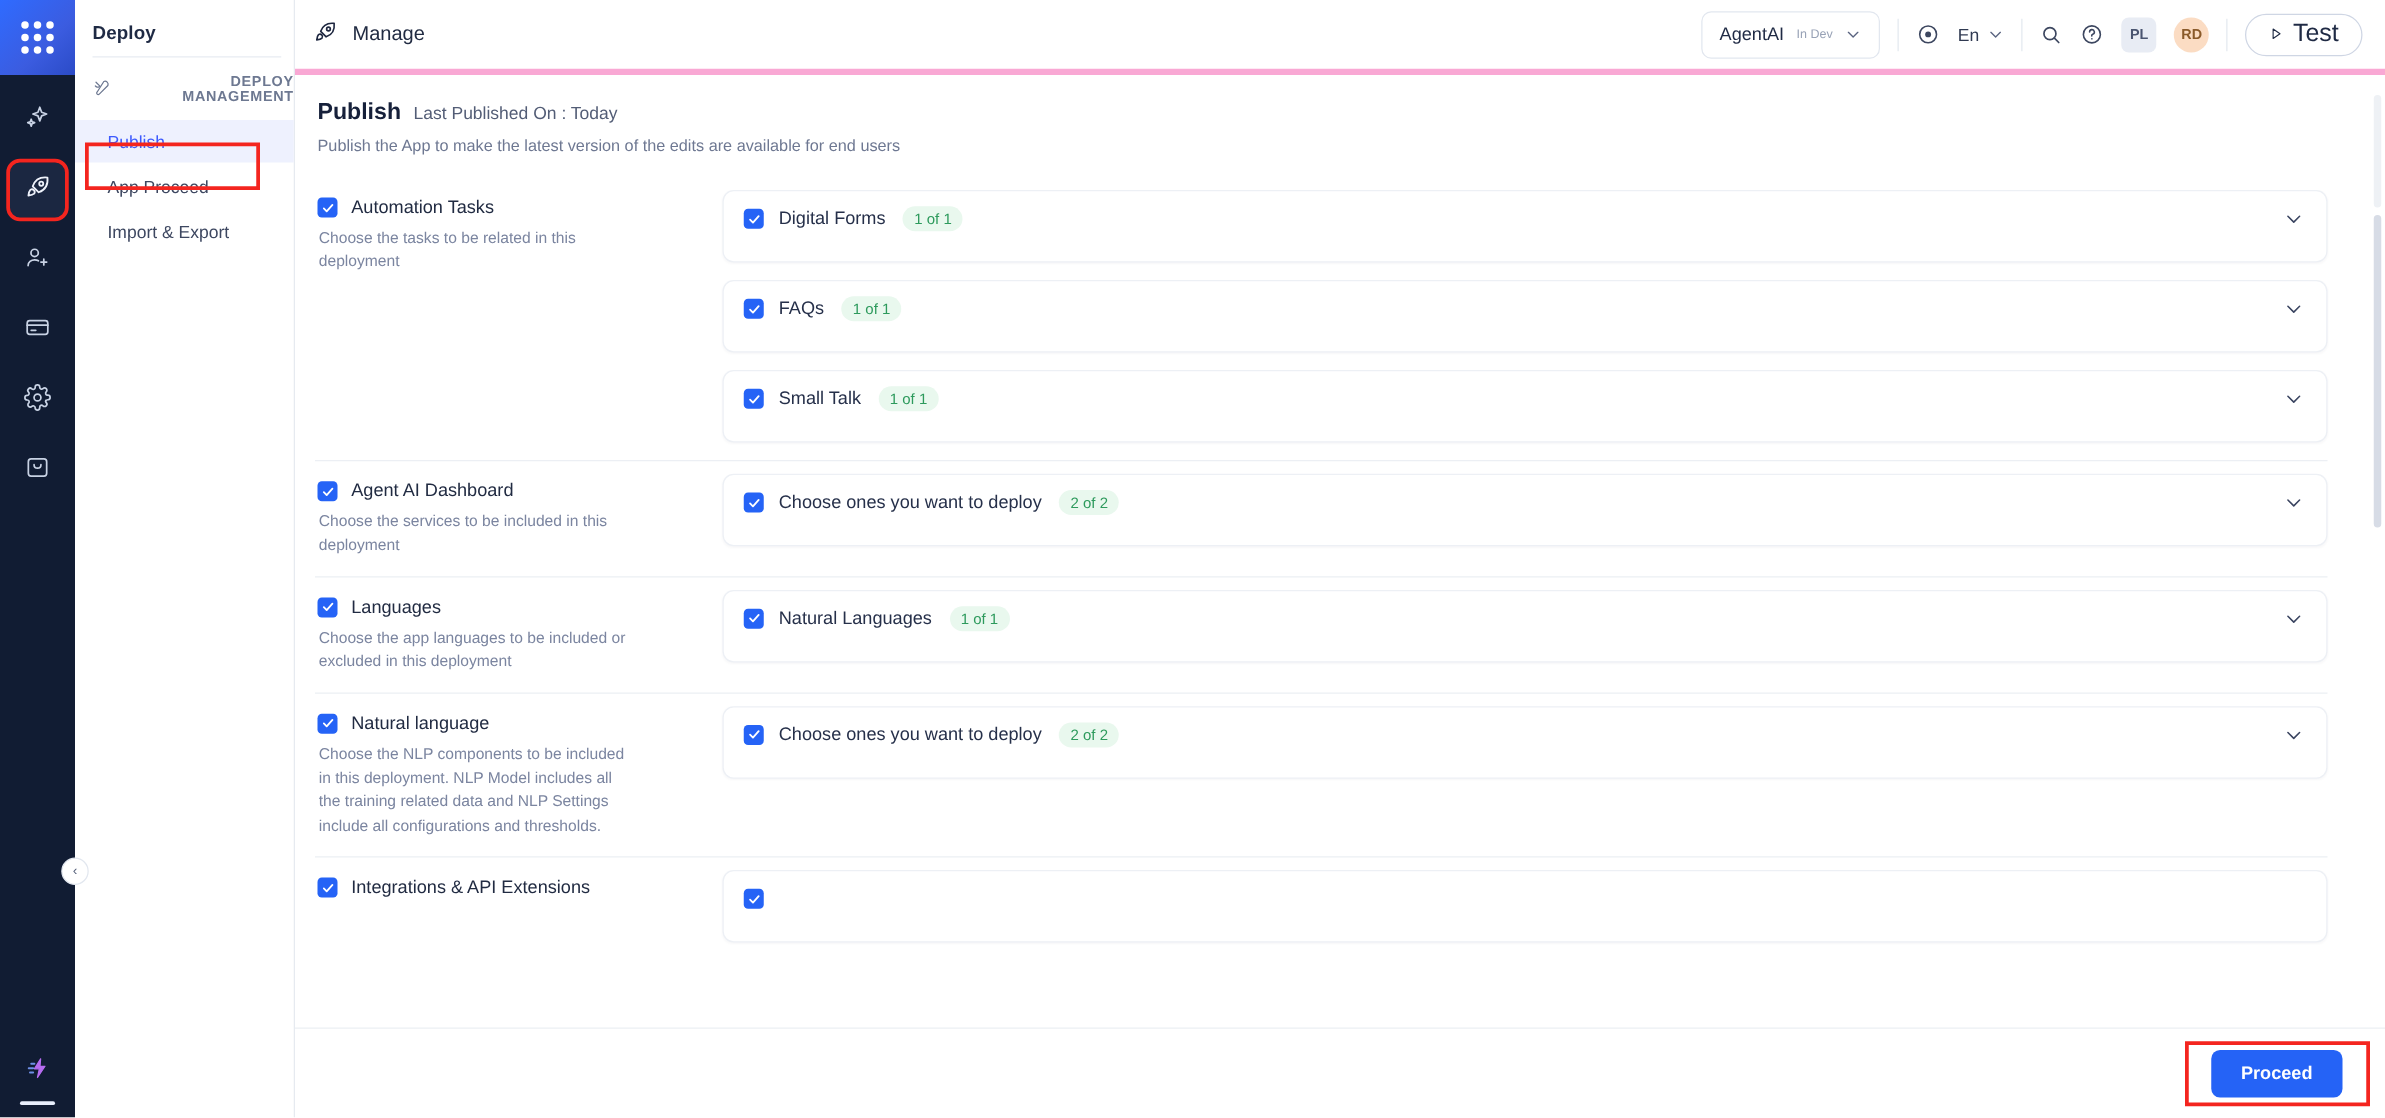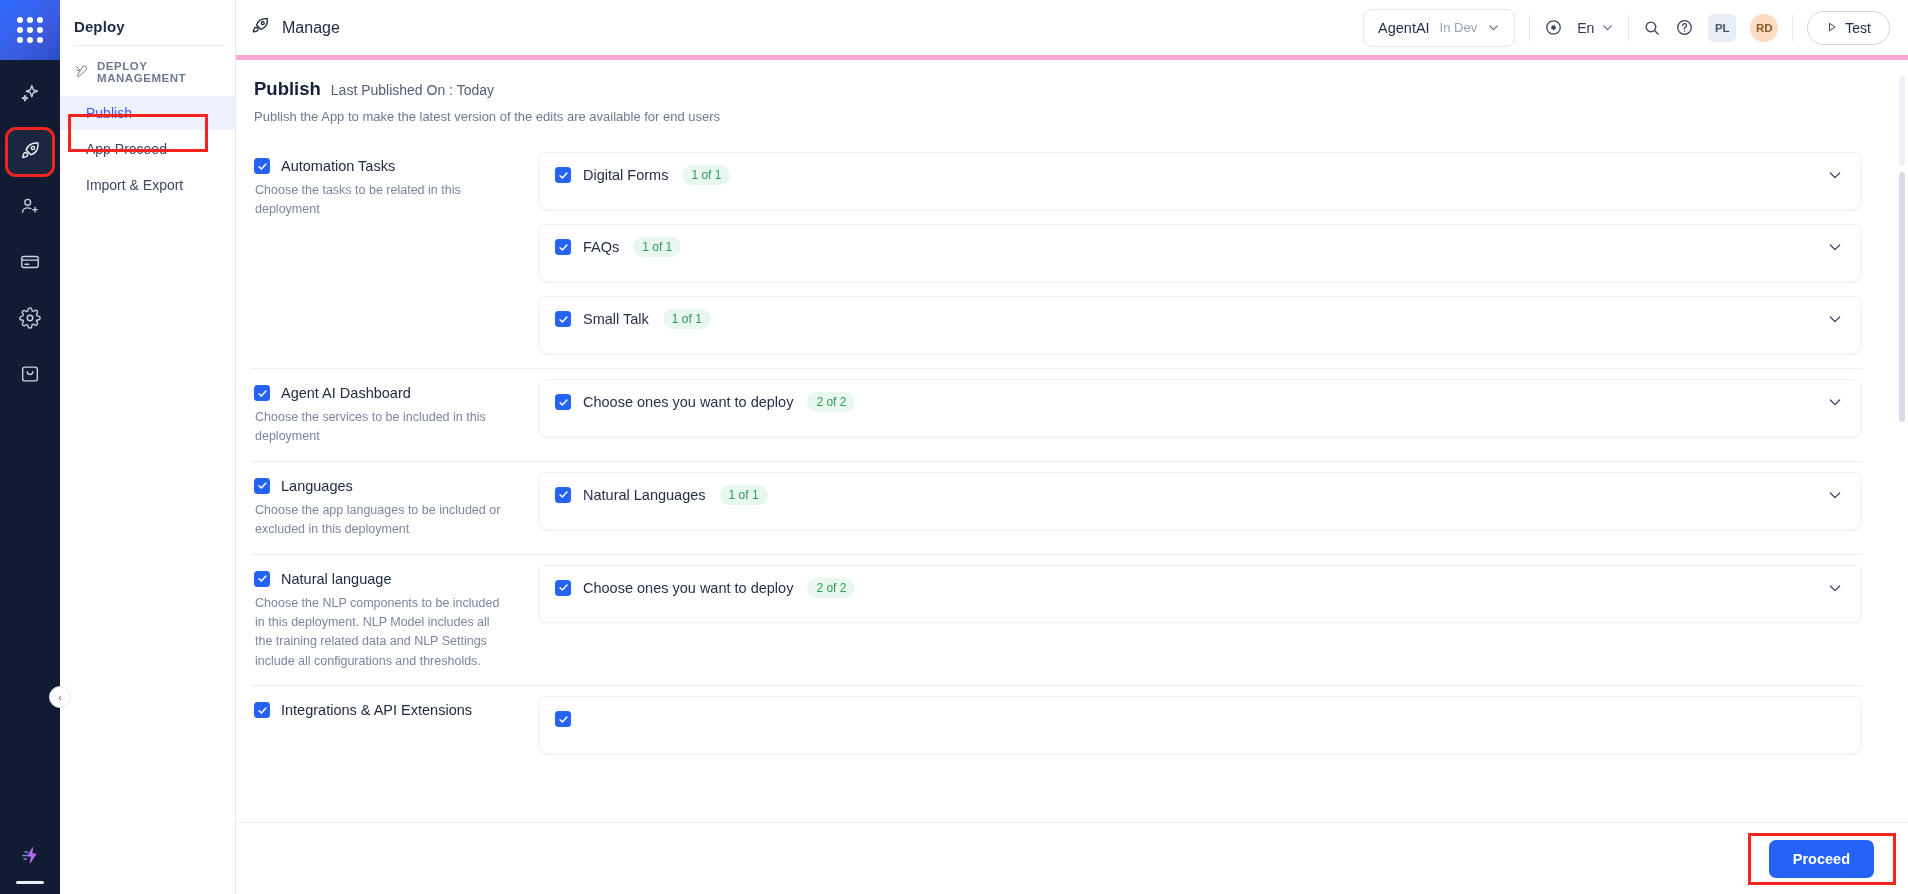--- a/index.html
+++ b/index.html
@@ -46,21 +46,21 @@
   .navpanel {
     width: 176px; flex: 0 0 176px; height: 894px;
     background: #ffffff; border-right: 1px solid #e6eaf0;
     padding: 0 0 0 0; position: relative;
   }
   .nav-title { font-size: 15px; font-weight: 700; color: #1f2a44; padding: 18px 0 10px 14px; letter-spacing: .1px; }
   .nav-divider { height: 1px; background: #e8ecf2; margin: 0 10px 10px 14px; }
   .nav-section {
     display: flex; align-items: center; gap: 8px;
     padding: 4px 0 10px 14px; font-size: 11.5px; letter-spacing: .55px;
-    color: #6d7891; font-weight: 600;
+    color: #6d7891; font-weight: 600; text-align: right;
   }
   .nav-item {
     font-size: 14px; color: #3d4760; padding: 9px 0 9px 26px;
     margin: 2px 0; cursor: pointer; position: relative;
   }
   .nav-item.selected { color: #3d5afe; background: #eef1fe; font-weight: 500; }
   .nav-redbox {
     position: absolute; left: 8px; top: 114px; width: 140px; height: 38px;
     border: 3px solid #f4251f; pointer-events: none; z-index: 5;
   }
@@ -83,34 +83,34 @@
   }
   .brandgrp { display: flex; align-items: center; gap: 11px; }
   .brand-title { font-size: 16px; color: #212b42; font-weight: 500; }
   .topspace { flex: 1 1 auto; }
   .topright { display: flex; align-items: center; gap: 14px; }
   .env-pill {
     height: 38px; border: 1px solid #e2e7ef; border-radius: 8px;
     display: flex; align-items: center; gap: 10px; padding: 0 14px;
   }
   .env-name { font-size: 14.5px; color: #1f2a44; font-weight: 500; }
-  .env-stage { font-size: 13px; color: #98a2b6; }
+  .env-stage { font-size: 10px; color: #98a2b6; }
   .vsep { width: 1px; height: 26px; background: #e4e9f0; }
   .ticon { color: #46506a; display: flex; align-items: center; justify-content: center; cursor: pointer; }
   .lang { display: flex; align-items: center; gap: 7px; font-size: 14px; color: #303a52; }
   .avatar {
     width: 28px; height: 28px; border-radius: 6px; display: flex;
     align-items: center; justify-content: center; font-size: 11.5px; font-weight: 600;
   }
   .avatar.pl { background: #e8ecf4; color: #4a5570; }
   .avatar.rd { background: #fbdcc3; color: #8a5a2a; border-radius: 50%; }
   .test-btn {
     height: 34px; border: 1px solid #cfd6e4; border-radius: 18px;
     padding: 0 18px; display: flex; align-items: center; gap: 7px;
-    font-size: 14px; color: #1f2a44; background: #fff; cursor: pointer;
+    font-size: 20px; color: #1f2a44; background: #fff; cursor: pointer;
   }
 
   
   .content { flex: 1 1 auto; position: relative; overflow: hidden; background: #fff; padding: 0 0 0 0; }
   .scrollarea { position: absolute; inset: 0 12px 0 0; overflow: hidden; padding: 18px 34px 0 16px; }
   .page-head { display: flex; align-items: baseline; gap: 10px; padding-left: 2px; }
   .page-title { font-size: 18.5px; font-weight: 700; color: #16203a; }
   .page-sub { font-size: 14px; color: #535d76; }
   .page-desc { font-size: 13px; color: #6e7892; margin-top: 9px; padding-left: 2px; }
 
@@ -126,20 +126,21 @@
     display: flex; align-items: center; justify-content: center; flex: 0 0 16px;
   }
   .cb svg { display: block; }
   .grp-label { font-size: 14.5px; color: #212b42; font-weight: 500; }
   .grp-desc { font-size: 12.5px; color: #7b85a0; line-height: 1.55; margin-top: 7px; padding-left: 1px; max-width: 250px; }
 
   .card {
     border: 1px solid #edf0f5; border-radius: 9px; background: #fff;
     height: 58px; display: flex; align-items: center; padding: 0 18px 12px 16px;
     box-shadow: 0 1px 2px rgba(19,32,60,.035);
+    margin-left: 40px;
   }
   .card-label { font-size: 14.5px; color: #26304a; margin-left: 12px; }
   .badge {
     margin-left: 14px; background: #e9f8ee; color: #2d9a5c;
     font-size: 12px; border-radius: 10px; padding: 3px 9px; font-weight: 500;
   }
   .card-space { flex: 1 1 auto; }
   .chev { color: #3a4460; display: flex; align-items: center; }
 
   

